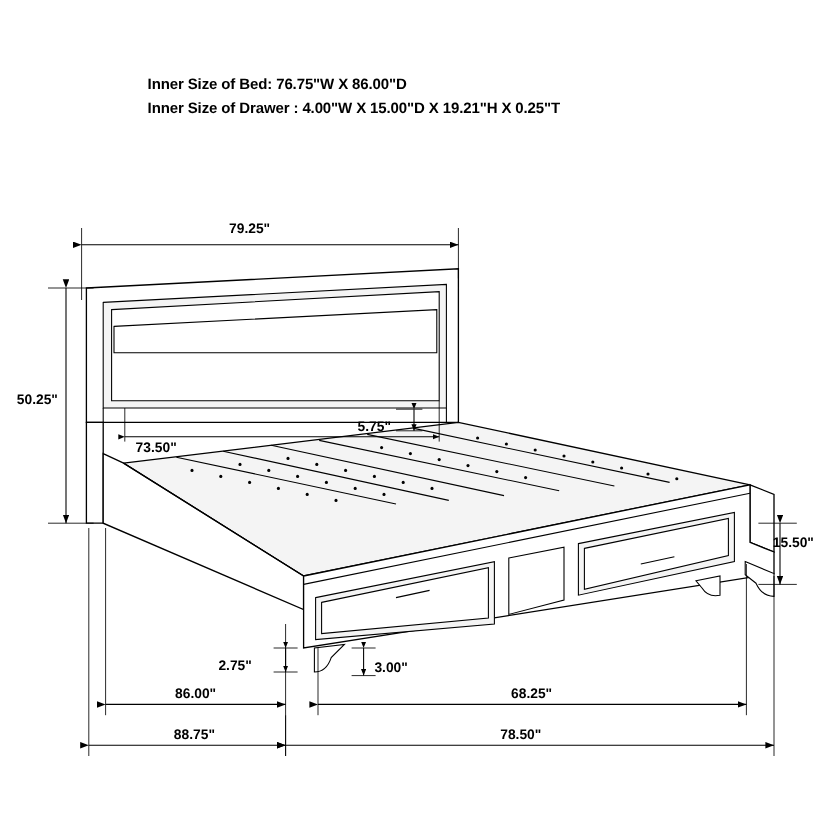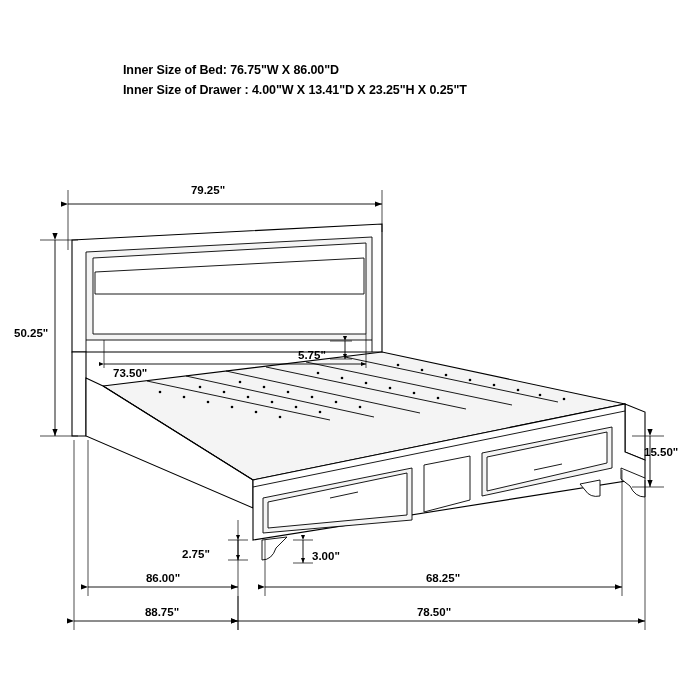--- a/index.html
+++ b/index.html
@@ -63,21 +63,21 @@
   .filllight { fill: #f4f4f4; }
   .dot { fill: #000000; }
 </style>
 </head>
 <body>
 
 <div id="stage">
 
   <div class="spec-block">
     <div class="spec-line">Inner Size of Bed: 76.75"W X 86.00"D</div>
-    <div class="spec-line">Inner Size of Drawer : 4.00"W X 13.41"D X 23.25"H X 0.25"T</div>
+    <div class="spec-line">Inner Size of Drawer : 4.00"W X 15.00"D X 19.21"H X 0.25"T</div>
   </div>
 
   <svg viewBox="0 0 700 700">
     <defs>
       <marker id="ar" markerWidth="9" markerHeight="9" refX="8" refY="3" orient="auto" markerUnits="strokeWidth">
         <path d="M0,0 L8,3 L0,6 z" fill="#000"></path>
       </marker>
       <marker id="arS" markerWidth="7" markerHeight="7" refX="6" refY="2.4" orient="auto" markerUnits="strokeWidth">
         <path d="M0,0 L6,2.4 L0,4.8 z" fill="#000"></path>
       </marker>

